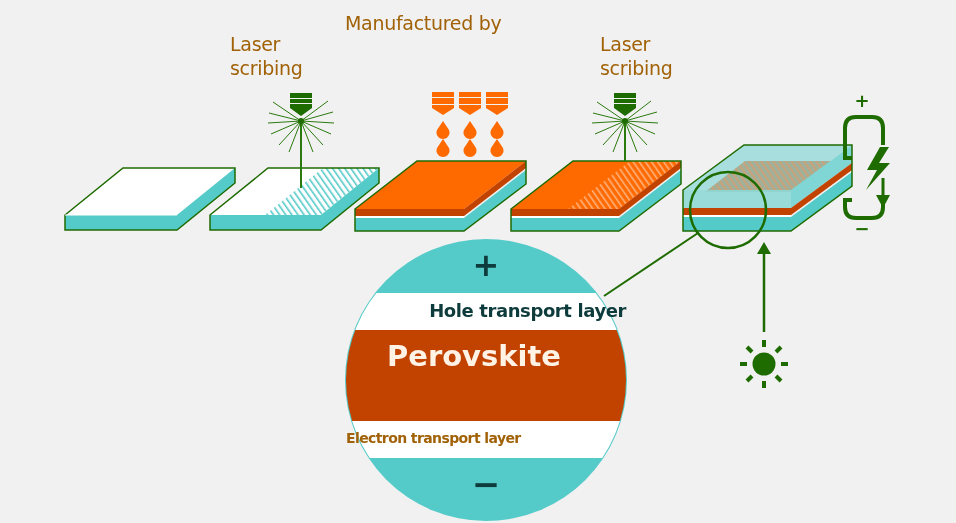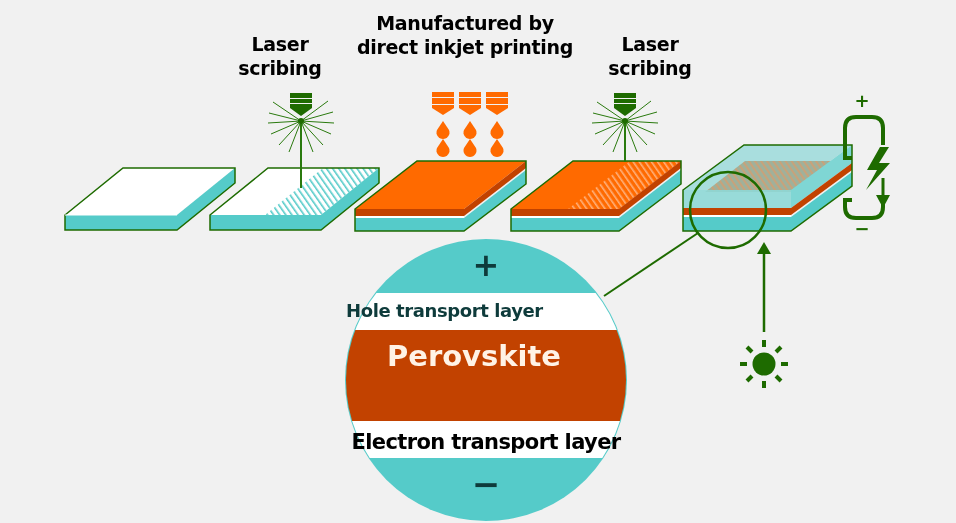--- a/index.html
+++ b/index.html
@@ -1,31 +1,30 @@
 <!DOCTYPE html>
 <html><head>
 <meta charset="utf-8">
 <style>
   html, body { margin:0; padding:0; }
   body { width:956px; height:523px; background:#f1f1f1; position:relative; overflow:hidden;
          font-family:"DejaVu Sans", sans-serif; }
-  .lbl { position:absolute; color:#000000; font-weight:bold; text-align:center; font-size:19px; line-height:24px;
+  .lbl { position:absolute; color:#a16207; font-weight:normal; text-align:left; font-size:19px; line-height:24px;
          font-family:"DejaVu Sans", sans-serif; letter-spacing:-0.3px; }
   svg { position:absolute; left:0; top:0; }
 </style>
 </head>
 <body>
 
 <div class="lbl" style="left:230px; top:32px; width:100px;">
   <div>Laser</div>
   <div>scribing</div>
 </div>
 <div class="lbl" style="left:345px; top:11px; width:240px;">
   <div>Manufactured by</div>
-  <div>direct inkjet printing</div>
 </div>
 <div class="lbl" style="left:600px; top:32px; width:100px;">
   <div>Laser</div>
   <div>scribing</div>
 </div>
 
 <svg width="956" height="523" viewBox="0 0 956 523">
   <defs>
     <pattern id="stripesWhite" width="5" height="5" patternUnits="userSpaceOnUse" patternTransform="rotate(-35)">
       <rect width="5" height="5" fill="#ffffff"></rect>
@@ -195,21 +194,21 @@
     <circle cx="486" cy="380" r="141" fill="#55cbc9" stroke="#1e6b00" stroke-width="0"></circle>
     <g clip-path="url(#magClip)">
       <rect x="340" y="293" width="300" height="37" fill="#ffffff"></rect>
       <rect x="340" y="330" width="300" height="91" fill="#c24200"></rect>
       <rect x="340" y="421" width="300" height="37" fill="#ffffff"></rect>
     </g>
   </g>
 </svg>
 
 <div style="position:absolute; left:466px; top:246px; width:40px; text-align:center; font-size:32px; font-weight:bold; color:#0e3b3b; font-family:'DejaVu Sans', sans-serif;">+</div>
-<div style="position:absolute; left:346px; top:300px; width:280px; text-align:left; font-size:18px; font-weight:bold; color:#0e3b3b; letter-spacing:-0.4px; font-family:'DejaVu Sans', sans-serif;">Hole transport layer</div>
+<div style="position:absolute; left:346px; top:300px; width:280px; text-align:right; font-size:18px; font-weight:bold; color:#0e3b3b; letter-spacing:-0.4px; font-family:'DejaVu Sans', sans-serif;">Hole transport layer</div>
 <div style="position:absolute; left:346px; top:340px; width:256px; text-align:center; font-size:29px; line-height:32px; font-weight:bold; color:#fff3e6; font-family:'DejaVu Sans', sans-serif;">
   <div>Perovskite</div>
 </div>
-<div style="position:absolute; left:346px; top:430px; width:280px; text-align:center; font-size:21px; font-weight:bold; color:#000000; letter-spacing:-0.6px; font-family:'DejaVu Sans', sans-serif;">Electron transport layer</div>
+<div style="position:absolute; left:346px; top:430px; width:280px; font-size:14px; font-weight:bold; color:#a16207; letter-spacing:-0.6px; font-family:'DejaVu Sans', sans-serif;">Electron transport layer</div>
 <div style="position:absolute; left:466px; top:464px; width:40px; text-align:center; font-size:34px; font-weight:bold; color:#0e3b3b; font-family:'DejaVu Sans', sans-serif;">−</div>
 
 <div style="position:absolute; left:852px; top:90px; width:20px; text-align:center; font-size:18px; font-weight:bold; color:#1e6b00; font-family:'DejaVu Sans', sans-serif;">+</div>
 <div style="position:absolute; left:852px; top:218px; width:20px; text-align:center; font-size:18px; font-weight:bold; color:#1e6b00; font-family:'DejaVu Sans', sans-serif;">−</div>
 
 </body></html>

